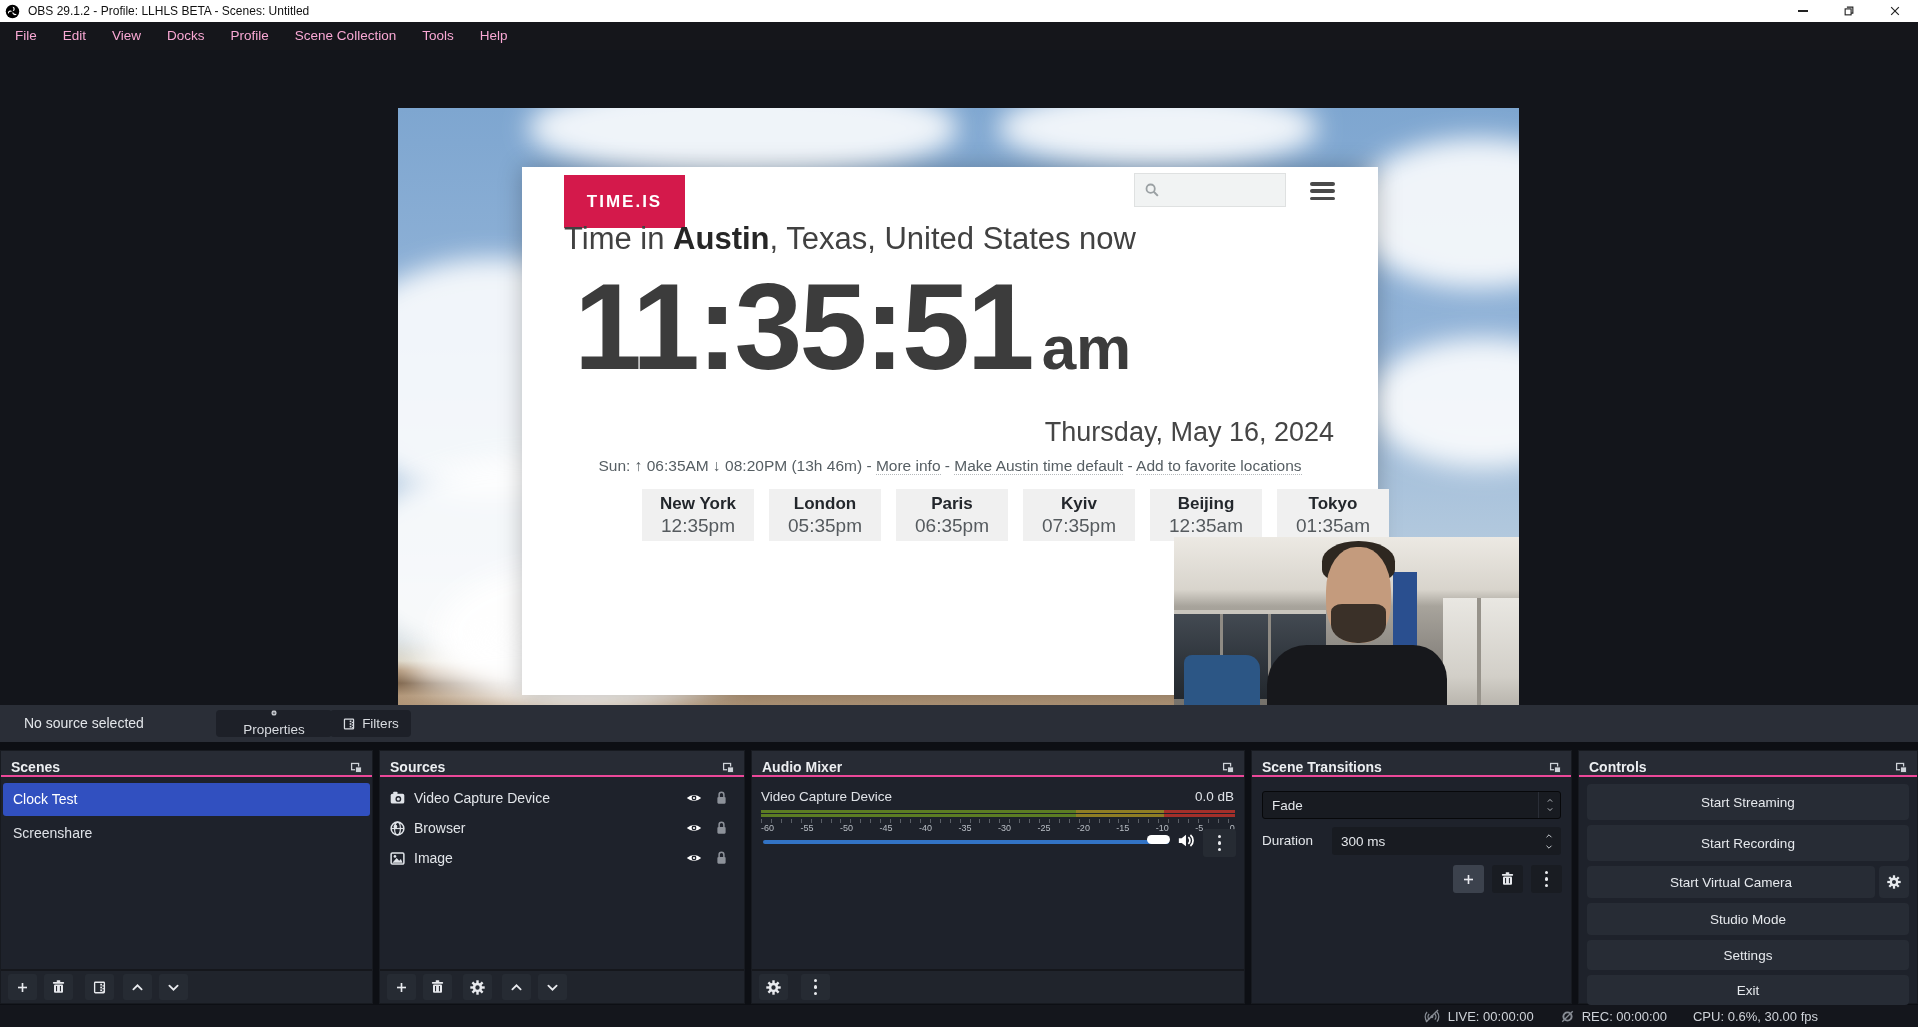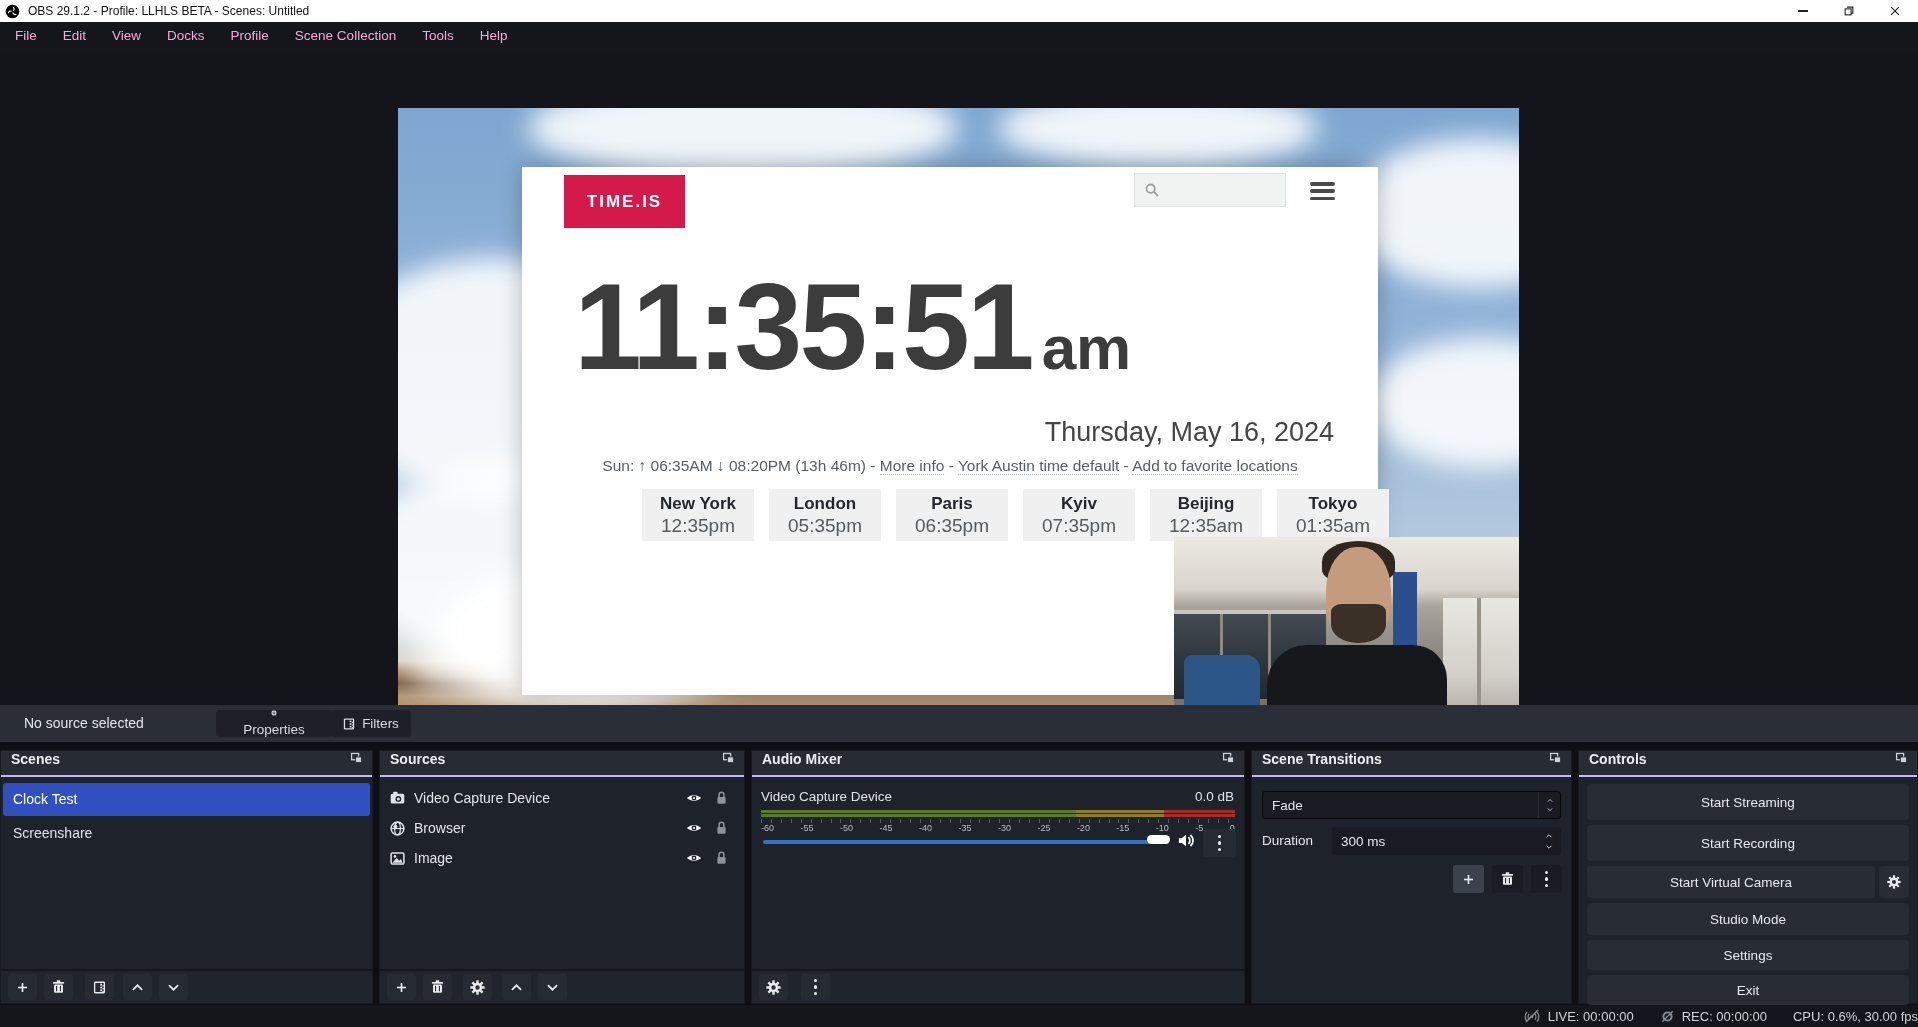--- a/index.html
+++ b/index.html
@@ -76,21 +76,21 @@
   #propsbar { position:absolute; left:0; top:705px; width:1918px; height:37px; background:#2a2e37; }
   #props-status { position:absolute; left:24px; top:10px; font-size:14px; color:#e3e6ea; }
   .pf-btn { position:absolute; top:5px; height:27px; background:#1d2028; border-radius:4px; color:#d9dce1;
             display:flex; align-items:center; justify-content:center; gap:6px; font-size:13.5px; }
   #btn-properties { left:216px; width:116px;flex-direction:column; }
   #btn-filters { left:330px; width:81px; }
 
   
   #dockarea { position:absolute; left:0; top:742px; width:1918px; height:263px; background:#0d0f14; }
   .panel { position:absolute; top:8px; height:254px; background:#1e222b; border:1px solid #171a20; }
-  .phead { height:26px; background:#272b34; border-bottom:2px solid #c4b5fd; display:flex; align-items:flex-start; }
+  .phead { height:26px; background:#272b34; border-bottom:2px solid #ec4899; display:flex; align-items:flex-end; }
   .phead .ptitle { margin-left:10px; font-size:14px; font-weight:bold; color:#eceef1; }
   .phead .popout { margin-left:auto; margin-right:8px; color:#cfd3d9; }
   .pfoot { position:absolute; left:0; right:0; bottom:0; height:34px; background:#20242c; border-top:2px solid #15171c;
            display:flex; align-items:center; padding-left:7px; gap:7px; }
   .tbtn { width:29px; height:26px; background:#262b33; border-radius:3px; color:#e8eaee;
           display:flex; align-items:center; justify-content:center; font-size:17px; }
   .tbtn.dark { background:#191c22; }
 
   #panel-scenes { left:0; width:373px; }
   #panel-sources { left:379px; width:366px; }
@@ -147,21 +147,21 @@
   
   #controls-body { position:absolute; left:8px; right:8px; top:33px; display:flex; flex-direction:column; gap:5px; }
   .cbtn { background:#272c35; border-radius:4px; color:#e6e9ed; font-size:13.5px;
           display:flex; align-items:center; justify-content:center; }
   .cbtn-row { display:flex; gap:4px; }
   .cbtn-row .cbtn:first-child { flex:1; }
   .cbtn-gear { width:30px; }
 
   
   #statusbar { position:absolute; left:0; top:1005px; width:1918px; height:22px; background:#14161c;
-               display:flex; align-items:center; justify-content:flex-end; gap:26px; 
+               display:flex; align-items:center; justify-content:flex-end; gap:26px; padding-right:100px;
                color:#ced2d8; font-size:13px; }
   .stat { display:flex; align-items:center; gap:7px; }
   .stat .sic { color:#878c94; }
 </style>
 </head>
 <body>
 
 <svg width="0" height="0" style="position:absolute">
   <defs>
     <symbol id="i-gear" viewBox="-10 -10 20 20">
@@ -320,27 +320,28 @@
       <div id="ti-search">
         <svg class="ic" width="18" height="18">
             <use href="#i-mag"></use>
           </svg>
       </div>
       <div id="ti-burger">
           <i></i>
           <i></i>
           <i></i>
         </div>
+      <div id="ti-heading"><span>Time in </span><b>Austin</b><span>, Texas, United States now</span></div>
       <div id="ti-clock">
         <span id="ti-time">11:35:51</span>
         <span id="ti-ampm">am</span>
       </div>
       <div id="ti-date">Thursday, May 16, 2024</div>
       <div id="ti-sun">
-        <span>Sun: ↑ 06:35AM ↓ 08:20PM (13h 46m) - </span><span class="ti-link">More info</span><span> - </span><span class="ti-link">York Austin time default</span><span> - </span><span class="ti-link">Add to favorite locations</span>
+        <span>Sun: ↑ 06:35AM ↓ 08:20PM (13h 46m) - </span><span class="ti-link">More info</span><span> - </span><span class="ti-link">Make Austin time default</span><span> - </span><span class="ti-link">Add to favorite locations</span>
       </div>
       <div id="ti-cities">
         <div class="city">
             <div class="cname">New York</div>
             <div class="ctime">12:35pm</div>
           </div>
         <div class="city">
             <div class="cname">London</div>
             <div class="ctime">05:35pm</div>
           </div>

